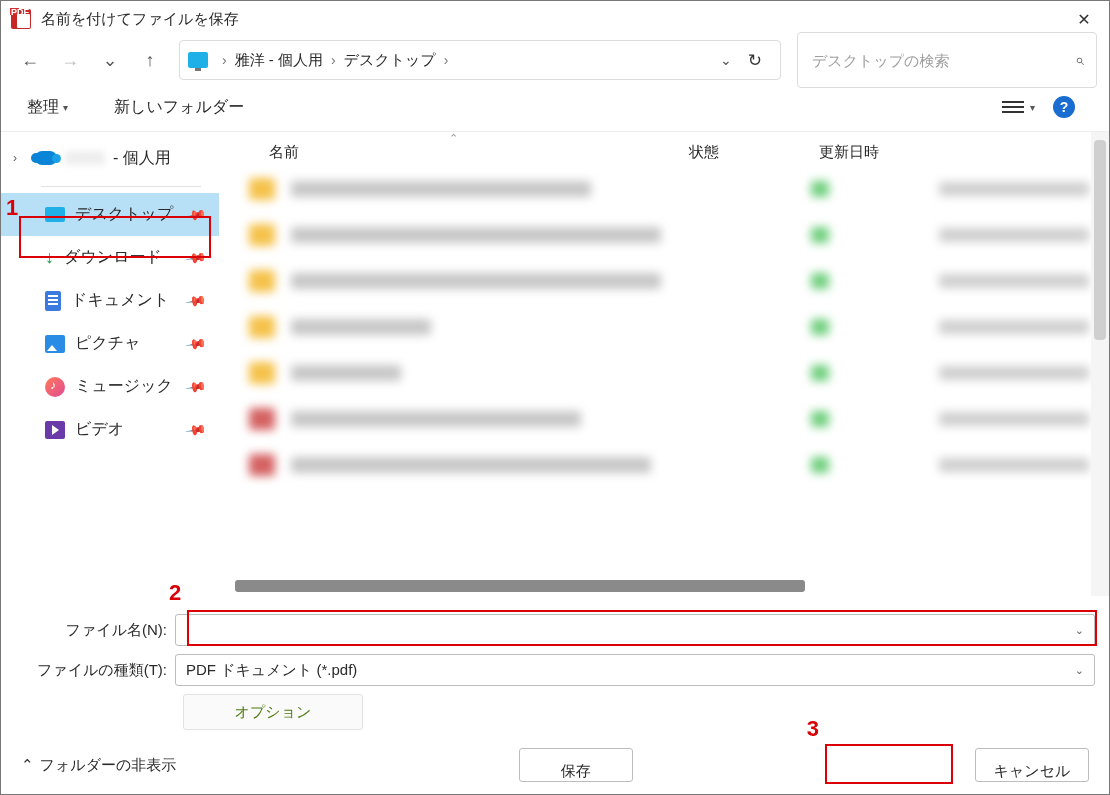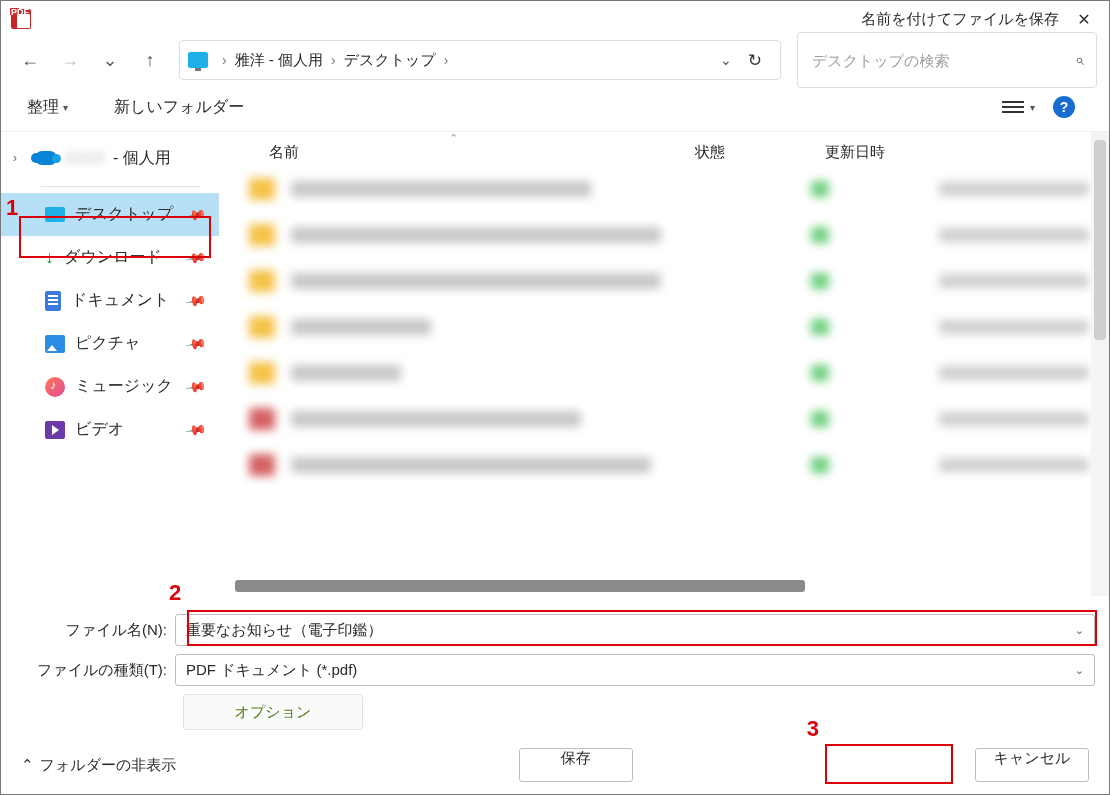--- a/index.html
+++ b/index.html
@@ -5,21 +5,21 @@
 * { box-sizing: border-box; font-family: "Yu Gothic UI", "Meiryo", sans-serif; }
 body { margin: 0; background: #fff; }
 .window { width: 1110px; height: 795px; border: 1px solid #777; display: flex; flex-direction: column; background: #fff; }
 
 
 .titlebar { height: 36px; display: flex; align-items: center; padding-left: 10px; }
 .app-icon { width: 20px; height: 20px; background: #c62828; border-radius: 2px; display: flex; align-items: center; justify-content: center; margin-right: 10px; position: relative; }
 .app-icon::before { content:""; position:absolute; top:-1px; left:-1px; width:9px; height:7px; background:#d32f2f; font-size:6px; }
 .app-icon span { color:#fff; font-size:9px; font-weight:bold; position:absolute; top:-2px; left:0; }
 .app-icon .page { position:absolute; bottom:1px; right:1px; width:13px; height:14px; background:#fff; border-radius:1px; }
-.titlebar .title { font-size: 15px; color:#2a2a2a; flex:1;text-align:right; }
+.titlebar .title { font-size: 15px; color:#2a2a2a; flex:1; }
 .titlebar .close { width: 50px; height: 36px; display:flex; align-items:center; justify-content:center; font-size:16px; color:#333; cursor:pointer; }
 
 
 .navrow { height: 46px; display:flex; align-items:center; padding: 0 12px; gap: 6px; }
 .navbtn { width:34px; height:34px; display:flex; align-items:center; justify-content:center; color:#555; font-size:18px; border-radius:3px; cursor:pointer; }
 .navbtn.disabled { color:#bdbdbd; }
 .breadcrumb { flex:1; height:40px; border:1px solid #dcdcdc; border-radius:4px; display:flex; align-items:center; padding:0 8px; margin-left:6px; }
 .bc-monitor { width:20px; height:16px; background:#1fb0e8; border-radius:2px; position:relative; margin-right:6px; }
 .bc-monitor::after { content:""; position:absolute; bottom:-3px; left:7px; width:6px; height:3px; background:#777; }
 .bc-chev { color:#777; padding:0 8px; font-size:14px; }
@@ -66,21 +66,21 @@
 .vscroll { position:absolute; top:10px; right:0; width:12px; height:180px; background:#cfcfcf; border-radius:4px; }
 
 
 .ann-num { position:absolute; color:#d90007; font-weight:bold; font-size:22px; z-index:5; }
 .ann-box { position:absolute; border:2px solid #d90007; z-index:4; pointer-events:none; }
 
 
 .filepane { flex:1; position:relative; background:#fff; }
 .cols { height:40px; display:flex; align-items:center; font-size:15px; color:#2a2a2a; padding-left:50px; }
 .col-name { width:420px; }
-.col-status { width:130px;margin-left:6px; }
+.col-status { width:130px; }
 .col-date { flex:1; }
 .sortu { position:absolute; top:0px; left:230px; color:#9a9a9a; font-size:11px; }
 .files { padding:6px 20px 0 30px; display:flex; flex-direction:column; gap:24px; filter:blur(5px); user-select:none; }
 .frow { display:flex; align-items:center; }
 .fi { width:26px; height:22px; border-radius:3px; margin-right:16px; }
 .fi.y { background:#f5c24a; }
 .fi.r { background:#d56262; }
 .fn { height:16px; background:#c7c7c7; border-radius:3px; }
 .fs { width:18px; height:16px; background:#6fcf7d; border-radius:3px; margin-left:auto; margin-right:110px; }
 .fd { width:150px; height:14px; background:#cfcfcf; border-radius:3px; }
@@ -93,21 +93,21 @@
 .frow2 { display:flex; align-items:center; margin-bottom:8px; }
 .flabel { width:160px; text-align:right; padding-right:8px; font-size:15px; color:#2a2a2a; }
 .fcombo { flex:1; height:32px; border:1px solid #bdbdbd; border-radius:3px; display:flex; align-items:center; padding:0 10px; font-size:15px; color:#2a2a2a; position:relative; }
 .fcombo .dd { margin-left:auto; color:#666; font-size:11px; }
 .opt-btn { margin-left:168px; height:36px; width:180px; border:1px solid #e2e2e2; background:#fafafa; color:#4d7c0f; font-size:15px; border-radius:3px; display:flex; align-items:center; justify-content:center; }
 
 
 .footer { height:58px; display:flex; align-items:center; padding:0 20px; gap:12px; position:relative; }
 .fold-toggle { display:flex; align-items:center; gap:6px; font-size:15px; color:#2a2a2a; cursor:pointer; }
 .footer .btn { margin-left:auto; }
-.btn { height:34px; min-width:114px; border:1px solid #bdbdbd; background:#fff; border-radius:3px; font-size:15px; color:#2a2a2a; display:flex; align-items:flex-start; justify-content:center; cursor:pointer; }
+.btn { height:34px; min-width:114px; border:1px solid #bdbdbd; background:#fff; border-radius:3px; font-size:15px; color:#2a2a2a; display:flex; align-items:flex-end; justify-content:center; cursor:pointer; }
 </style>
 </head>
 <body>
 
 <div class="window">
 
   <div class="titlebar">
     <div class="app-icon">
         <span>PDF</span>
         <div class="page"></div>
@@ -263,21 +263,20 @@
     </div>
   </div>
 
   <div class="fields">
     <div class="ann-num" style="top:-16px; left:168px;">2</div>
     <div class="ann-box" style="top:14px; left:186px; right:12px; height:36px;"></div>
 
     <div class="frow2">
       <div class="flabel">ファイル名(N):</div>
       <div class="fcombo">
-        <span>重要なお知らせ（電子印鑑）</span>
         <span class="dd">⌄</span>
       </div>
     </div>
     <div class="frow2">
       <div class="flabel">ファイルの種類(T):</div>
       <div class="fcombo">
         <span>PDF ドキュメント (*.pdf)</span>
         <span class="dd">⌄</span>
       </div>
     </div>

